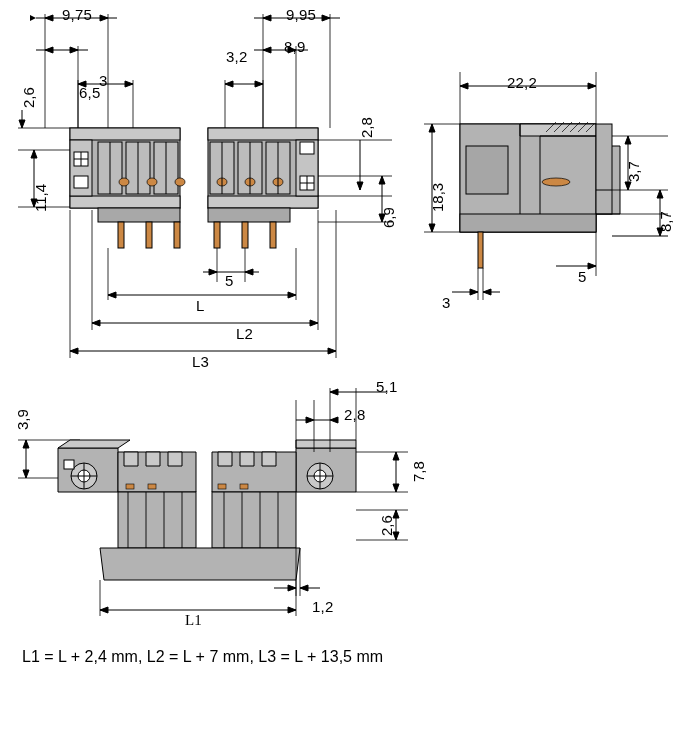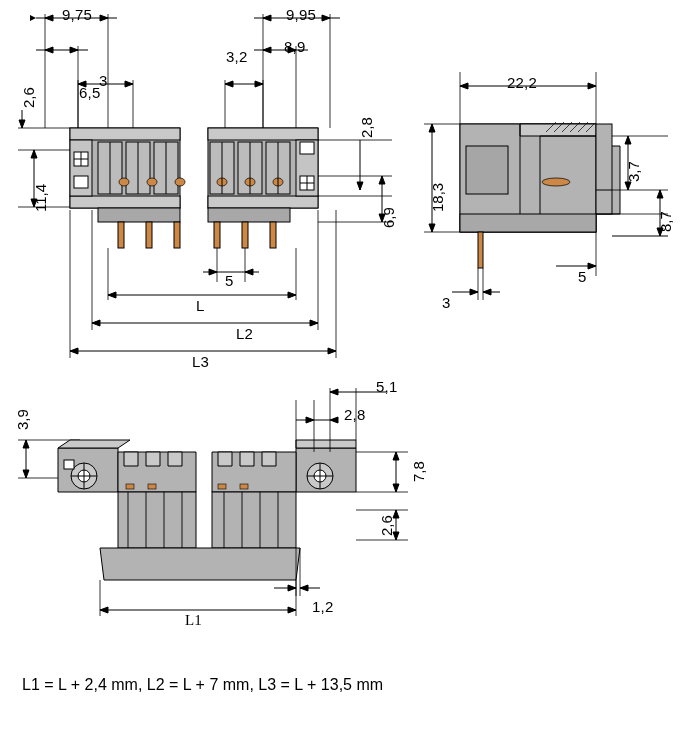--- a/index.html
+++ b/index.html
@@ -408,15 +408,15 @@
   <div class="dim" style="left:442px; top:294px;">3</div>
 
   <div class="dimv" style="left:14px; top:430px; transform:rotate(-90deg);">3,9</div>
   <div class="dim" style="left:356px; top:378px;margin-left:20px;">5,1</div>
   <div class="dim" style="left:344px; top:406px;">2,8</div>
   <div class="dimv" style="left:410px; top:482px; transform:rotate(-90deg);">7,8</div>
   <div class="dimv" style="left:378px; top:536px; transform:rotate(-90deg);">2,6</div>
   <div class="dim" style="left:312px; top:578px;margin-top:20px;">1,2</div>
   <div class="dim" style="left:185px; top:612px;font-family:Liberation Serif, serif;">L1</div>
 
-  <div class="formula" style="left:22px; top:648px;margin-top:28px;">L1 = L + 2,4 mm, L2 = L + 7 mm, L3 = L + 13,5 mm</div>
+  <div class="formula" style="left:22px; top:648px;">L1 = L + 2,4 mm, L2 = L + 7 mm, L3 = L + 13,5 mm</div>
 
 </div>
 
 </body></html>

